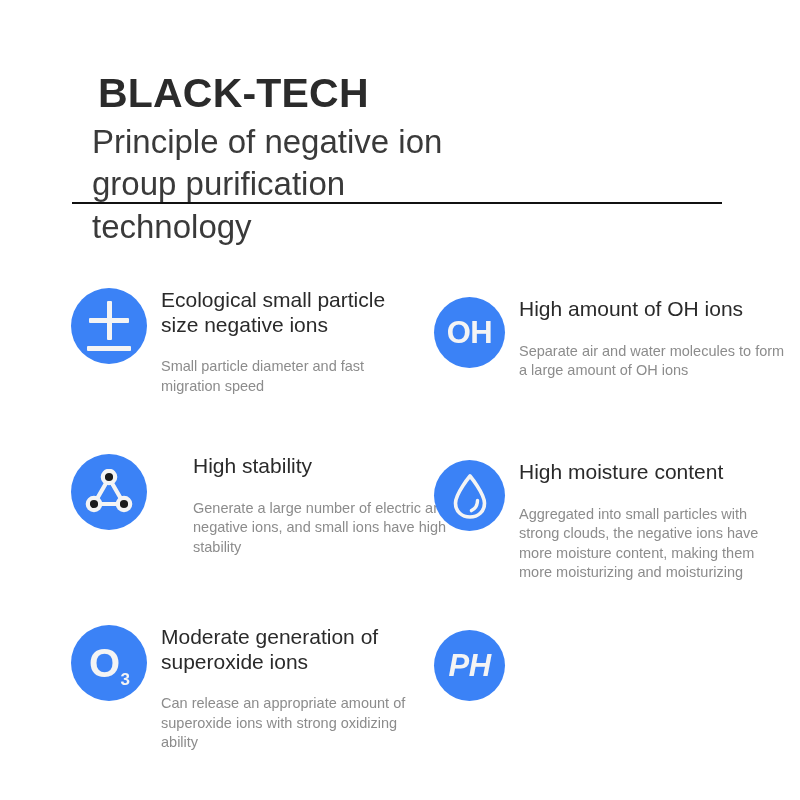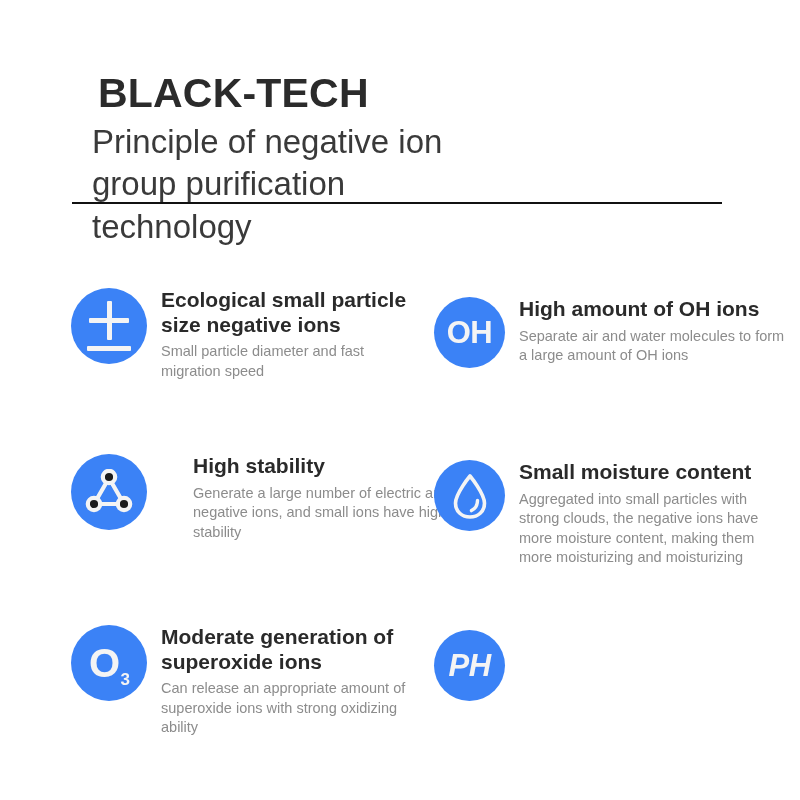--- a/index.html
+++ b/index.html
@@ -63,31 +63,31 @@
     align-items: center;
     justify-content: center;
     position: relative;
     overflow: hidden;
   }
   .feature-text {
     padding-left: 14px;
   }
   .feature-title {
     font-size: 21px;
-    font-weight: 700;
+    font-weight: 400;
     color: #2a2a2a;
     line-height: 1.17;
     margin: 0;
   }
   .feature-desc {
     font-size: 14.5px;
     font-weight: 400;
     color: #8c8c8c;
     line-height: 1.35;
-    margin: 5px 0 0 0;
+    margin: 20px 0 0 0;
   }
 
   
   .col-left  { left: 71px;  }
   .col-right { left: 434px; }
   .col-left  .feature-icon { width: 76px; height: 76px; }
   .col-right .feature-icon { width: 71px; height: 71px; }
   .col-left  .feature-text { width: 262px; }
   .col-right .feature-text { width: 272px; }
 
@@ -179,21 +179,21 @@
 </div>
 
 <div class="feature col-right" id="feature-4">
   <div class="feature-icon">
     <svg class="icon-svg" width="42" height="48" viewBox="0 0 42 48" aria-hidden="true">
       <path d="M21 4 C21 4 35.5 21.5 35.5 31.2 C35.5 39.6 29 45 21 45 C13 45 6.5 39.6 6.5 31.2 C6.5 21.5 21 4 21 4 Z" fill="none" stroke="#f4f4f4" stroke-width="3.6" stroke-linejoin="round"></path>
       <path d="M28.5 28.5 C28.5 33.5 26 36.8 22.5 38.6" fill="none" stroke="#f4f4f4" stroke-width="3.4" stroke-linecap="round"></path>
     </svg>
   </div>
   <div class="feature-text">
-    <p class="feature-title">Small moisture content</p>
+    <p class="feature-title">High moisture content</p>
     <p class="feature-desc">Aggregated into small particles with strong clouds, the negative ions have more moisture content, making them more moisturizing and moisturizing</p>
   </div>
 </div>
 
 <div class="feature col-left" id="feature-5">
   <div class="feature-icon">
     <span class="icon-letters icon-o3"><span>O</span><span class="o3-sub">3</span></span>
   </div>
   <div class="feature-text">
     <p class="feature-title">Moderate generation of superoxide ions</p>

